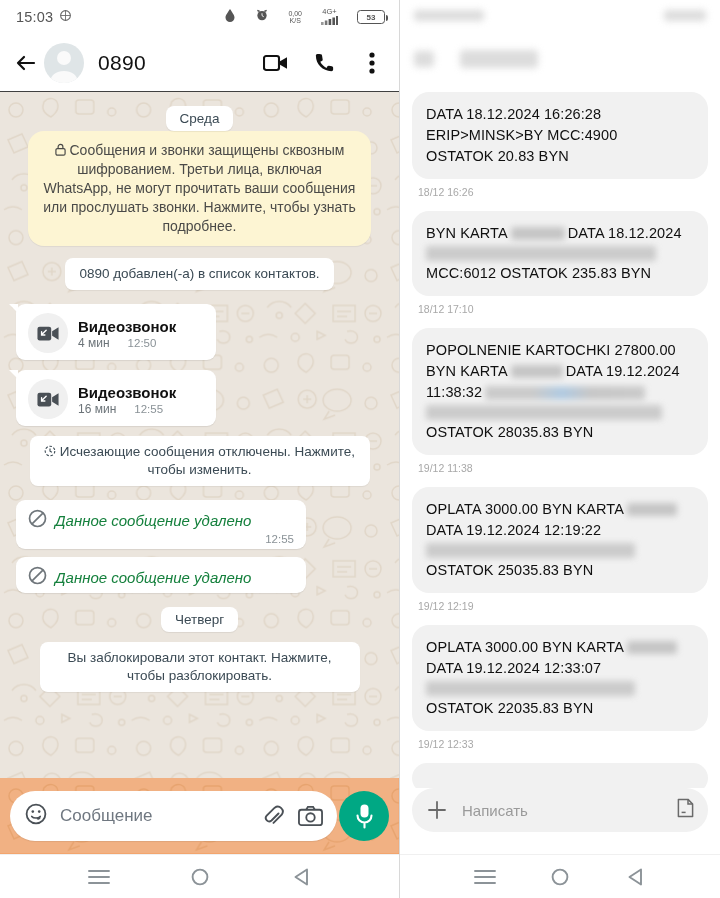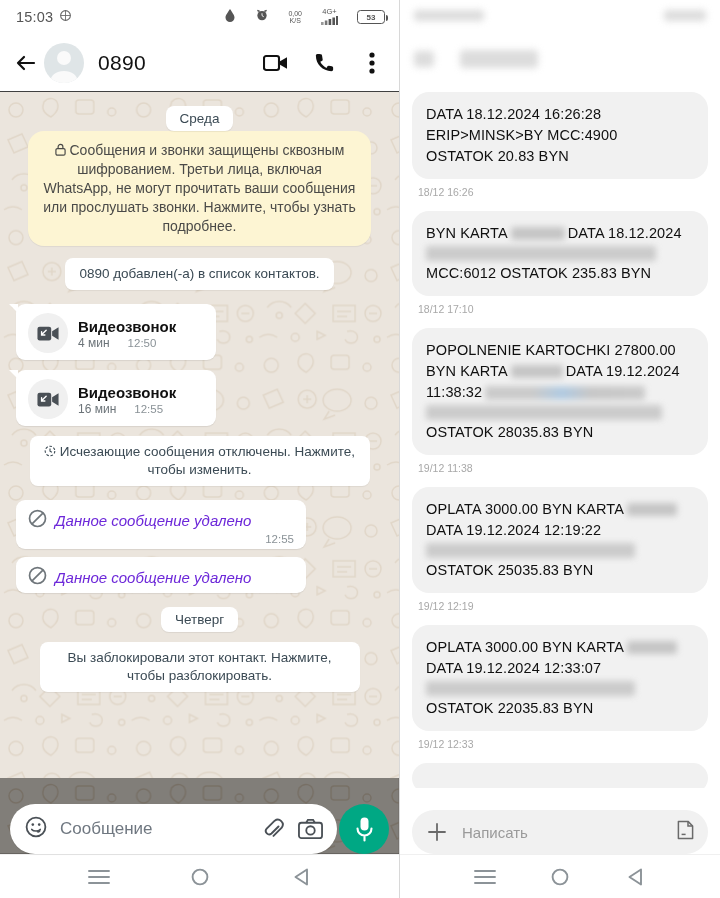--- a/index.html
+++ b/index.html
@@ -101,27 +101,27 @@
   .call-sub { display: flex; align-items: baseline; }
   .call-dur { font-size: 12px; color: #6b7378; }
   .call-time { font-size: 11.5px; color: #8a9297; margin-left: 18px; }
 
   .del-bubble {
     position: relative; background: #fff; border-radius: 9px;
     width: 290px; margin: 0 0 8px 6px; padding: 9px 12px 4px 12px;
     box-shadow: 0 1px 1px rgba(0,0,0,.08);
   }
   .del-row { display: flex; align-items: center; gap: 8px; }
-  .del-text { font-size: 15px; font-style: italic; color: #6d28d9; }
+  .del-text { font-size: 15px; font-style: italic; color: #15803d; }
   .del-time { font-size: 11.5px; color: #8a9297; text-align: right; margin-top: 1px; }
 
   .wa-input-row {
     flex: 0 0 76px; height: 76px;
-    display: flex; align-items: flex-end; gap: 2px;
-    padding: 0 10px; background: #000000; position: relative;
+    display: flex; align-items: center; gap: 2px;
+    padding: 0 10px; background: #f97316; position: relative;
   }
   .wa-input-bg { position: absolute; inset: 0; opacity: .55; }
   .wa-inputbox {
     flex: 1; height: 50px; background: #fff; border-radius: 26px;
     display: flex; align-items: center; padding: 0 14px; position: relative;
     box-shadow: 0 1px 1px rgba(0,0,0,.07);
   }
   .wa-placeholder { flex: 1; font-size: 17px; color: #6f7780; margin-left: 12px; }
   .wa-inputbox .ibicon { margin-left: 14px; cursor: pointer; display: flex; }
   .mic-btn {
@@ -164,21 +164,21 @@
   .inline-blur {
     display: inline-block; height: 13px; margin: 0 3px;
     background: #b9b9b9; filter: blur(3.2px); opacity: .78;
     vertical-align: middle; border-radius: 2px;
   }
   .block-blur {
     height: 15px; margin: 2px 0; background: #bdbdbd;
     filter: blur(3.4px); opacity: .72; border-radius: 2px;
   }
 
-  .r-input-row { flex: 0 0 66px; height: 66px; display: flex; align-items: flex-end; padding: 0 12px; }
+  .r-input-row { flex: 0 0 66px; height: 66px; display: flex; align-items: flex-start; padding: 0 12px; }
   .r-inputbox {
     flex: 1; height: 44px; background: #f1f1f1; border-radius: 22px;
     display: flex; align-items: center; padding: 0 14px;
   }
   .r-plus { width: 22px; height: 22px; flex: 0 0 22px; display: flex; align-items: center; justify-content: center; cursor: pointer; }
   .r-placeholder { flex: 1; font-size: 15px; color: #9a9a9a; margin-left: 14px; }
 </style>
 </head>
 <body>
 

